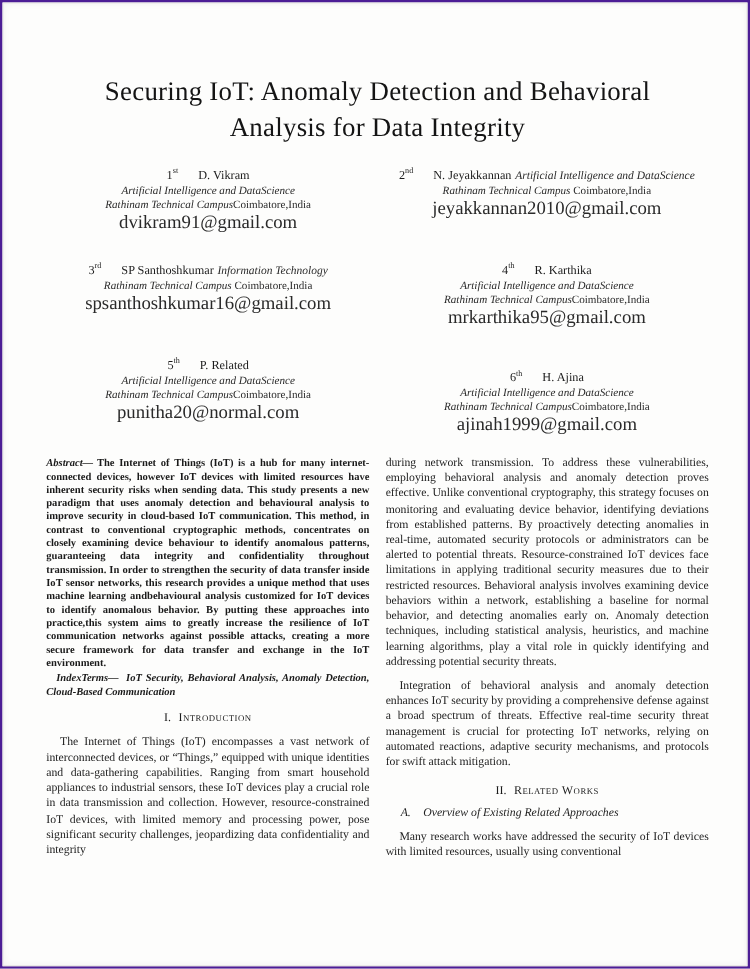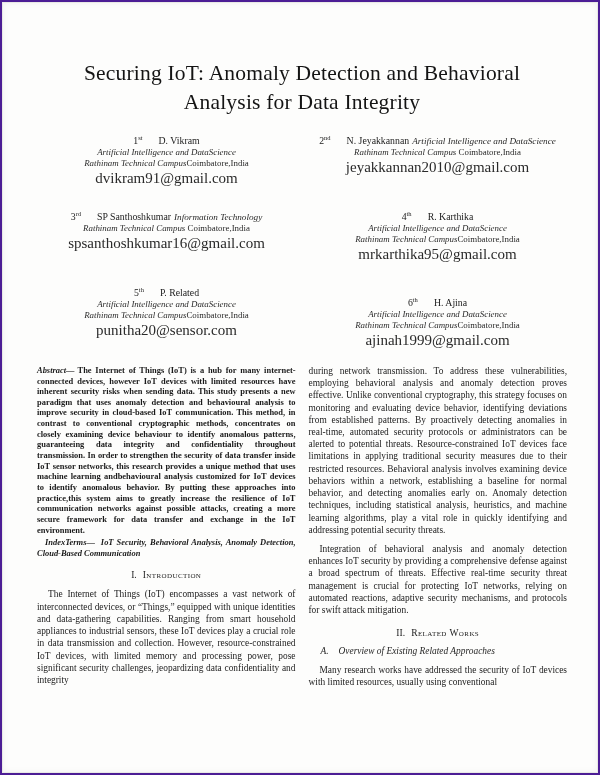--- a/index.html
+++ b/index.html
@@ -137,21 +137,21 @@
         <div class="a-name"><span>4</span><sup>th</sup><span class="a-nm">R. Karthika</span></div>
         <div class="a-dept">Artificial Intelligence and DataScience</div>
         <div class="a-affil"><i>Rathinam Technical Campus</i><span>Coimbatore,India</span></div>
         <div class="a-email">mrkarthika95@gmail.com</div>
       </div>
 
       <div class="author">
         <div class="a-name"><span>5</span><sup>th</sup><span class="a-nm">P. Related</span></div>
         <div class="a-dept">Artificial Intelligence and DataScience</div>
         <div class="a-affil"><i>Rathinam Technical Campus</i><span>Coimbatore,India</span></div>
-        <div class="a-email">punitha20@sensor.com</div>
+        <div class="a-email">punitha20@normal.com</div>
       </div>
 
       <div class="author offset">
         <div class="a-name"><span>6</span><sup>th</sup><span class="a-nm">H. Ajina</span></div>
         <div class="a-dept">Artificial Intelligence and DataScience</div>
         <div class="a-affil"><i>Rathinam Technical Campus</i><span>Coimbatore,India</span></div>
         <div class="a-email">ajinah1999@gmail.com</div>
       </div>
 
     </div>

